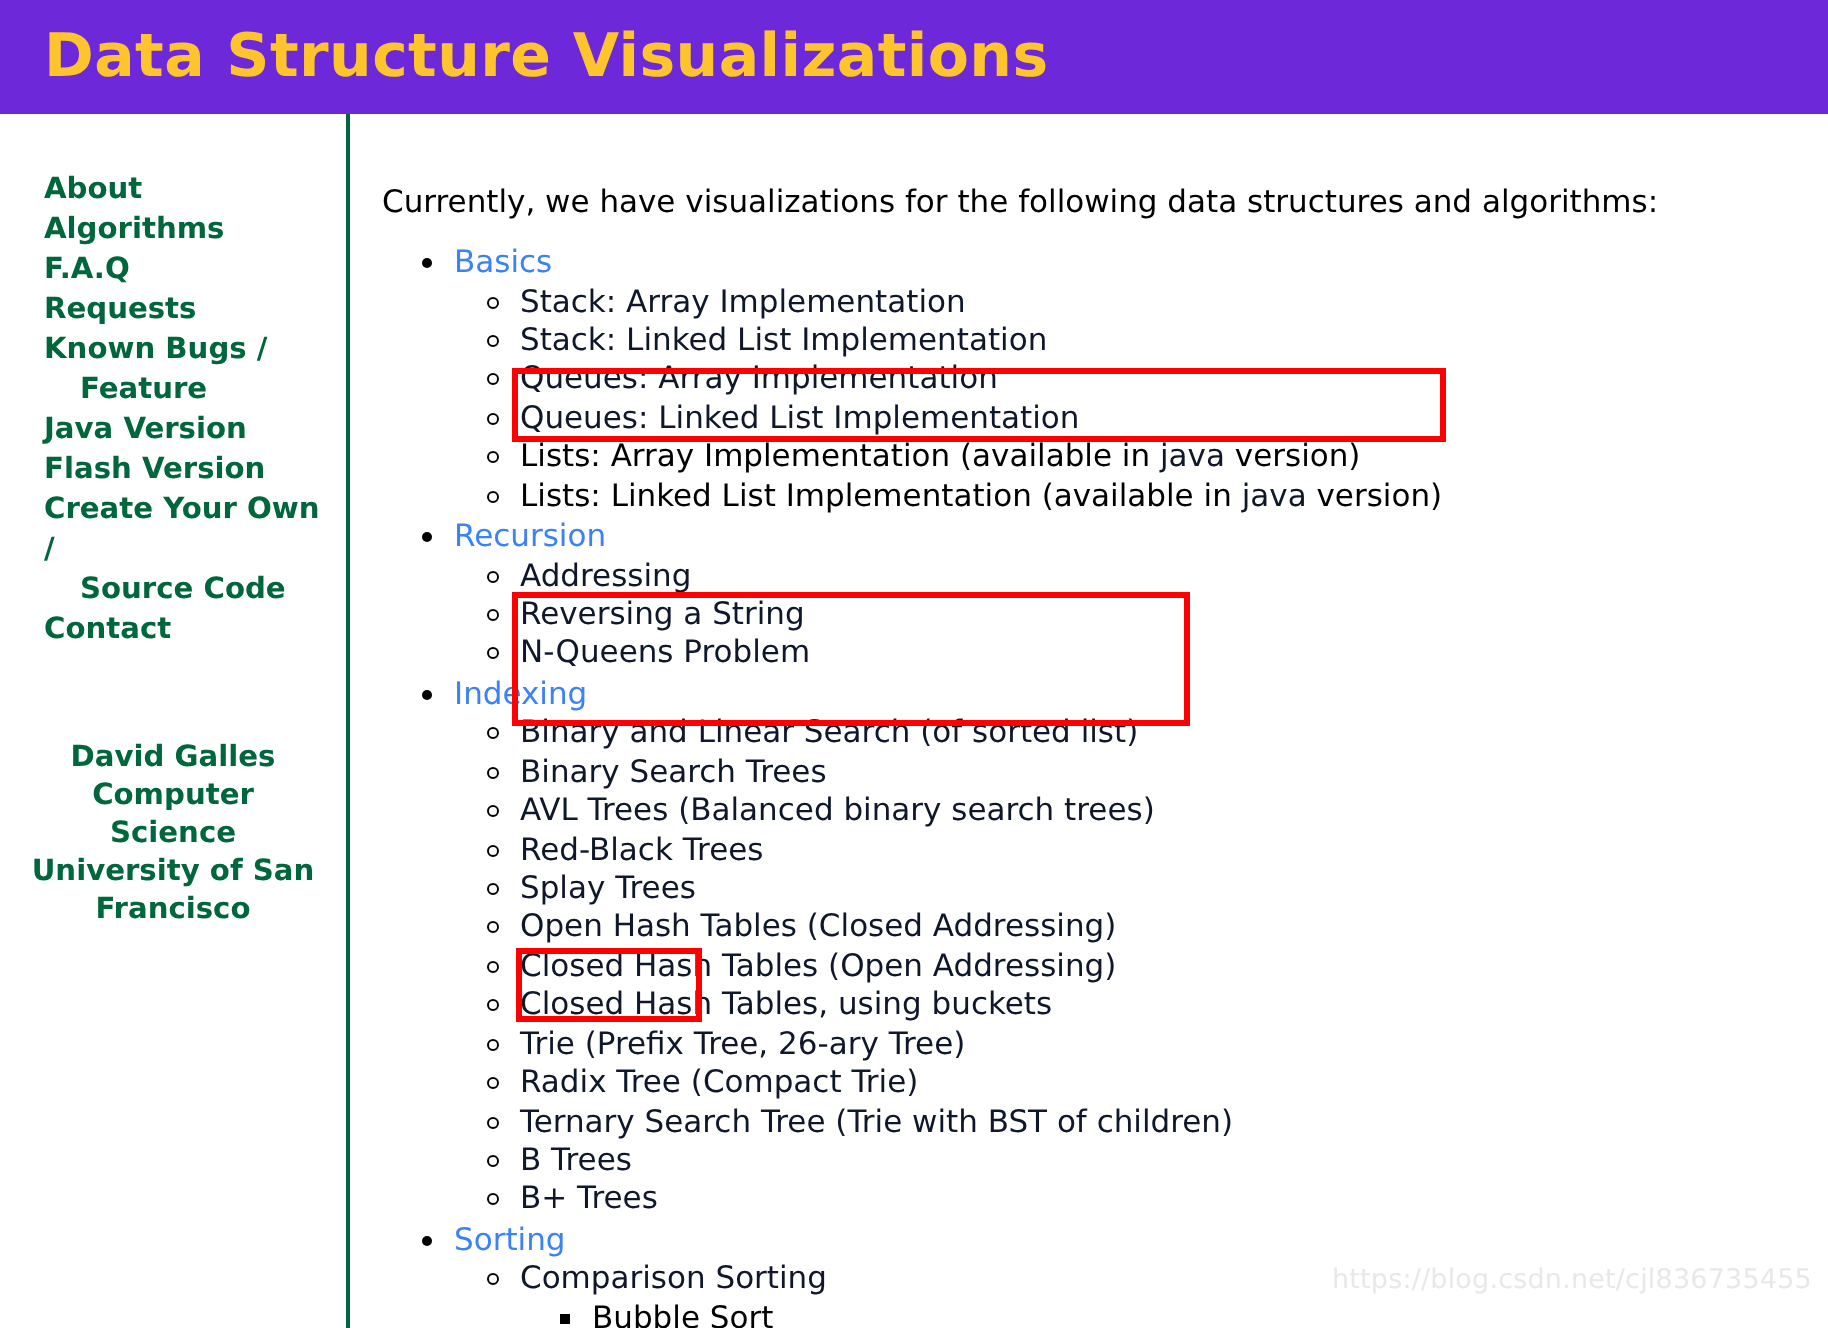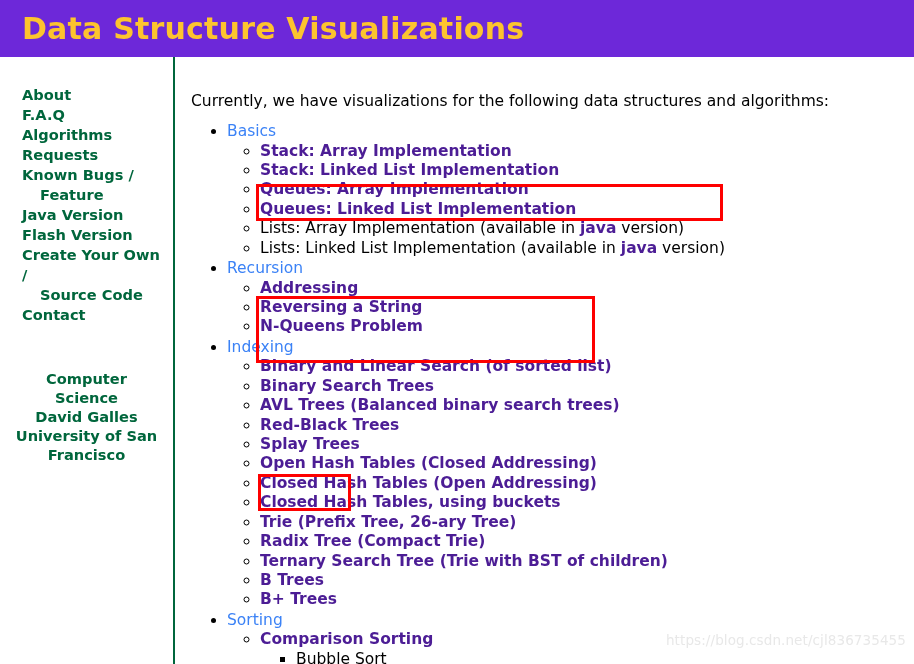--- a/index.html
+++ b/index.html
@@ -115,24 +115,23 @@
   }
   ul.lvl2 > li, ul.lvl3 > li {
     font-size: 15.5px;
     line-height: 19.4px;
     color: #000000;
   }
   ul.lvl2 > li::marker { color: #000000; }
   ul.lvl3 > li::marker { color: #000000; }
 
   a.vis-link {
-    color: #4c1d95;
+    color: #0f172a;
     text-decoration: none;
     cursor: pointer;
-    font-weight: bold;
   }
   span.plain-text {
     color: #000000;
   }
   .group-label {
     color: #3b82f6;
   }
 
   
   .annot-box {
@@ -161,24 +160,24 @@
 </div>
 
 <div id="body-area">
 
   <div id="sidebar">
     <div class="nav-list">
       <a class="nav-item">
         <span>About</span>
       </a>
       <a class="nav-item">
+        <span>Algorithms</span>
+      </a>
+      <a class="nav-item">
         <span>F.A.Q</span>
-      </a>
-      <a class="nav-item">
-        <span>Algorithms</span>
       </a>
       <a class="nav-item">
         <span>Requests</span>
       </a>
       <a class="nav-item">
         <span>Known Bugs /</span>
         <span class="indent-line">Feature</span>
       </a>
       <a class="nav-item">
         <span>Java Version</span>
@@ -192,22 +191,22 @@
       </a>
       <a class="nav-item">
         <span class="indent-line">Source Code</span>
       </a>
       <a class="nav-item">
         <span>Contact</span>
       </a>
     </div>
 
     <div id="author-block">
+      <div>David Galles</div>
       <div>Computer Science</div>
-      <div>David Galles</div>
       <div>University of San</div>
       <div>Francisco</div>
     </div>
   </div>
 
   <div id="main">
     <p id="intro-text">Currently, we have visualizations for the following data structures and algorithms:</p>
 
     <ul class="lvl1">
 

